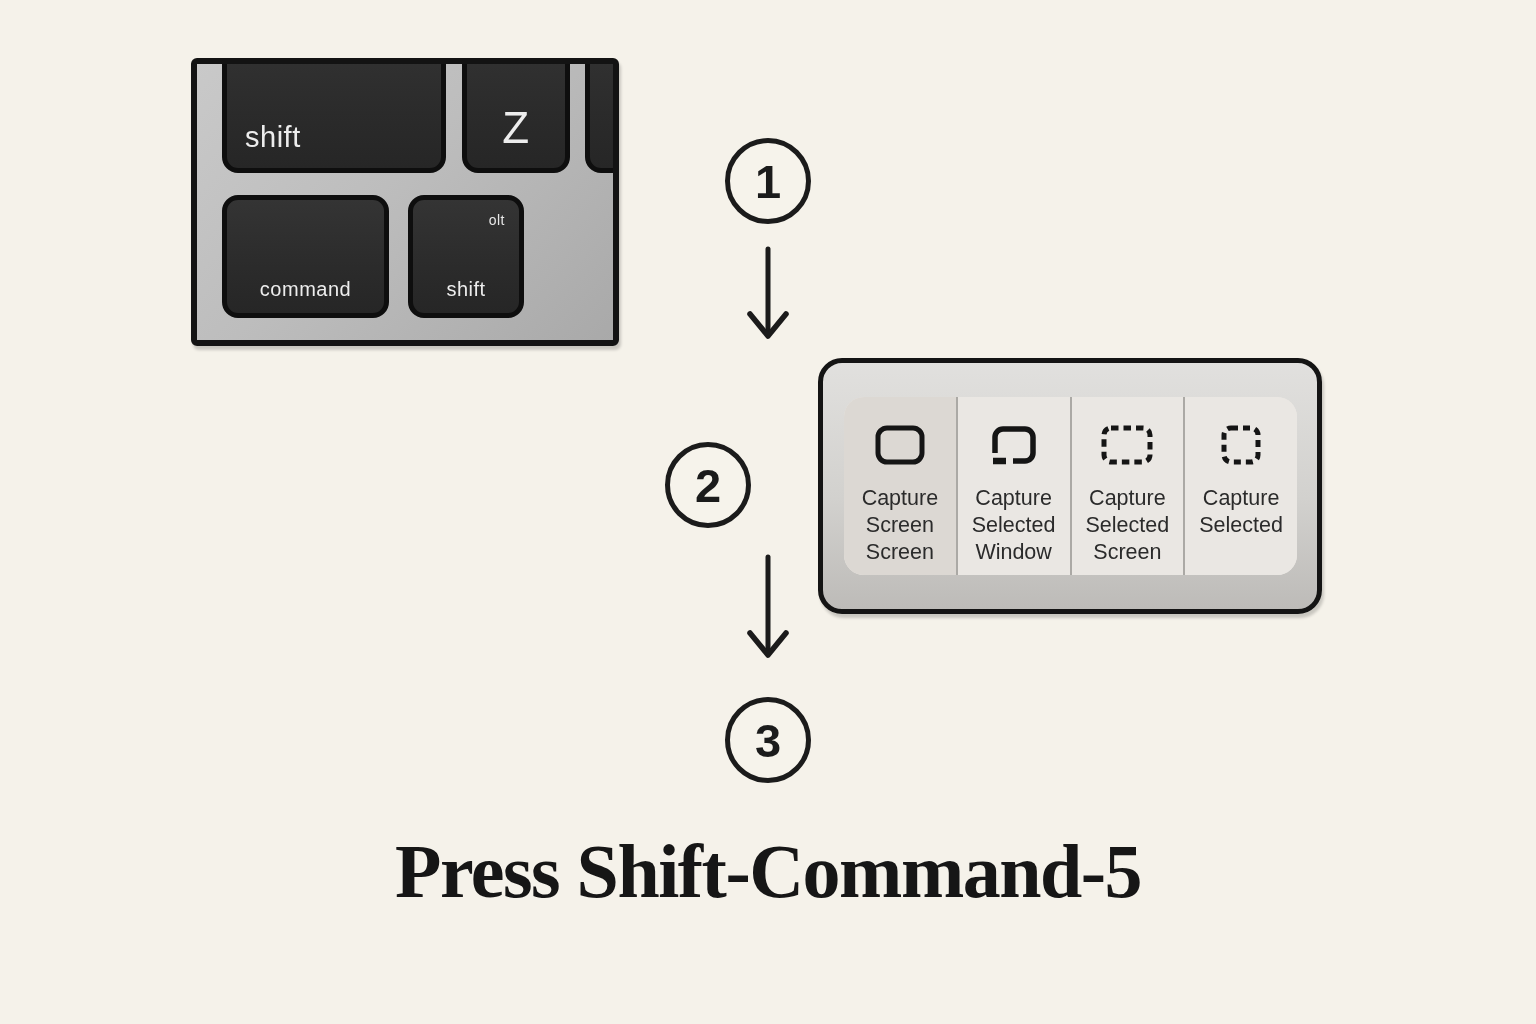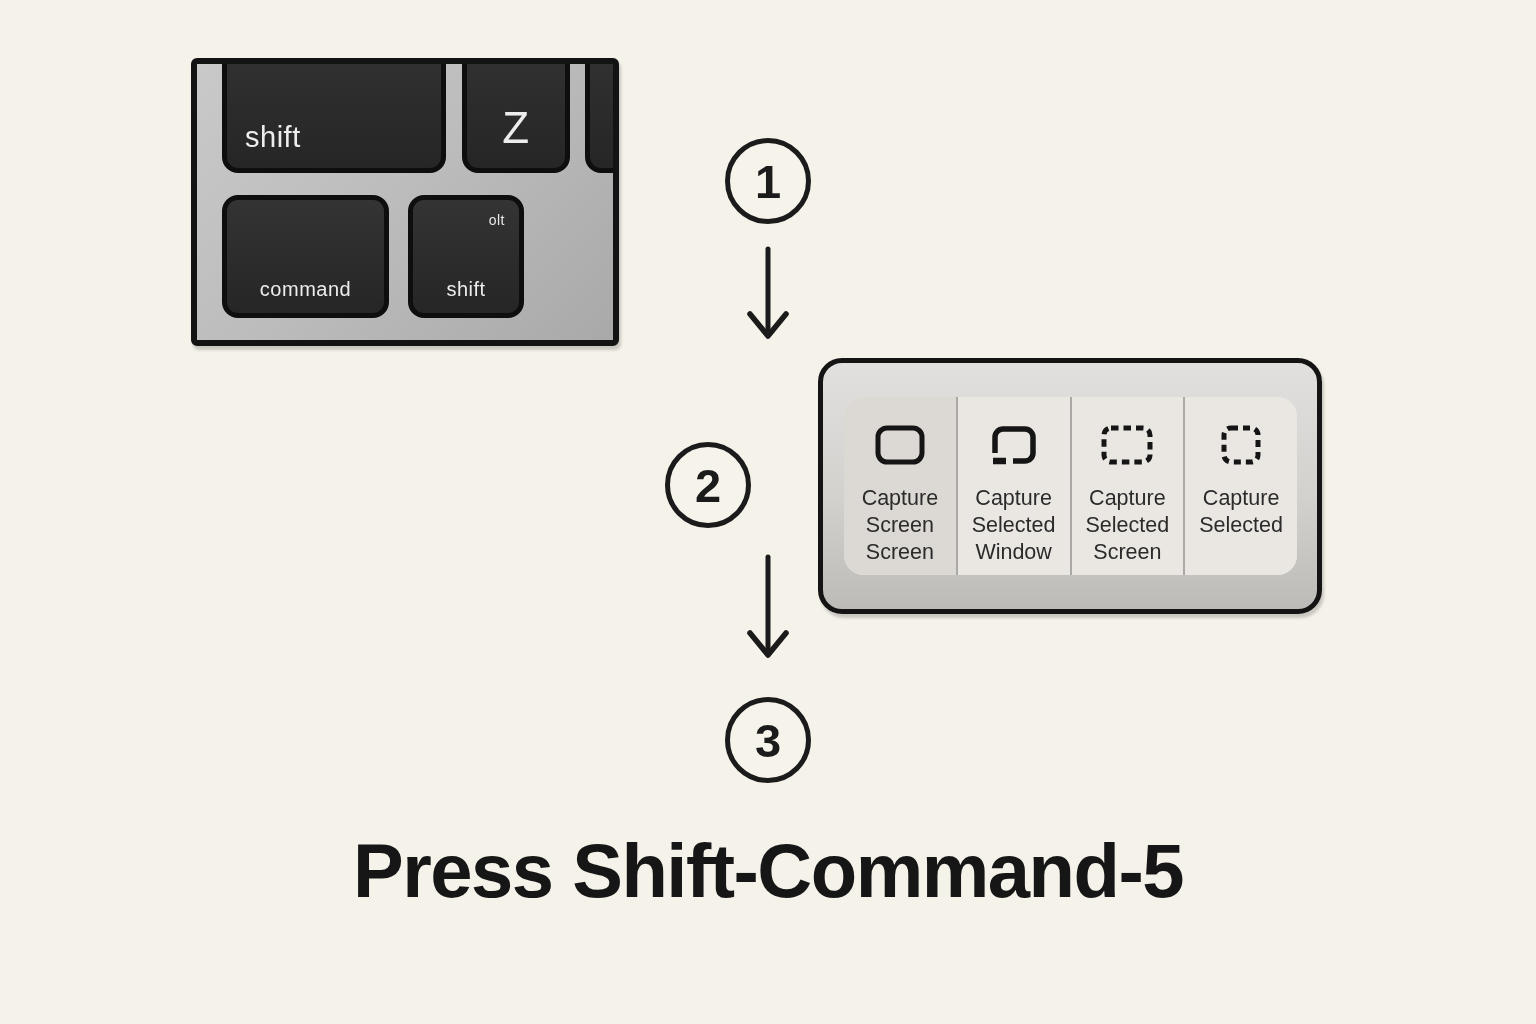--- a/index.html
+++ b/index.html
@@ -74,21 +74,21 @@
   .tile.selected{background:#dcd8d3;}
   .tile + .tile{border-left:2px solid #abA9a5;}
   .tile-icon{height:44px;display:flex;align-items:center;justify-content:center;}
   .tile-label{margin-top:18px;text-align:center;font-size:21.5px;line-height:27px;color:#2b2b2b;}
   .tile-label span{display:block;}
 
   
   .title{
     position:absolute;left:0;top:833px;width:1536px;
     text-align:center;font-size:76px;line-height:1;font-weight:bold;
-    color:#161616;letter-spacing:-1.5px;
+    color:#161616;letter-spacing:-1.5px;font-family:Liberation Serif, serif;
   }
 </style>
 </head>
 <body>
 
 <div class="stage">
 
   <div class="keyboard">
     <div class="key key-shift">
       <span class="key-label lbl-shift">shift</span>

